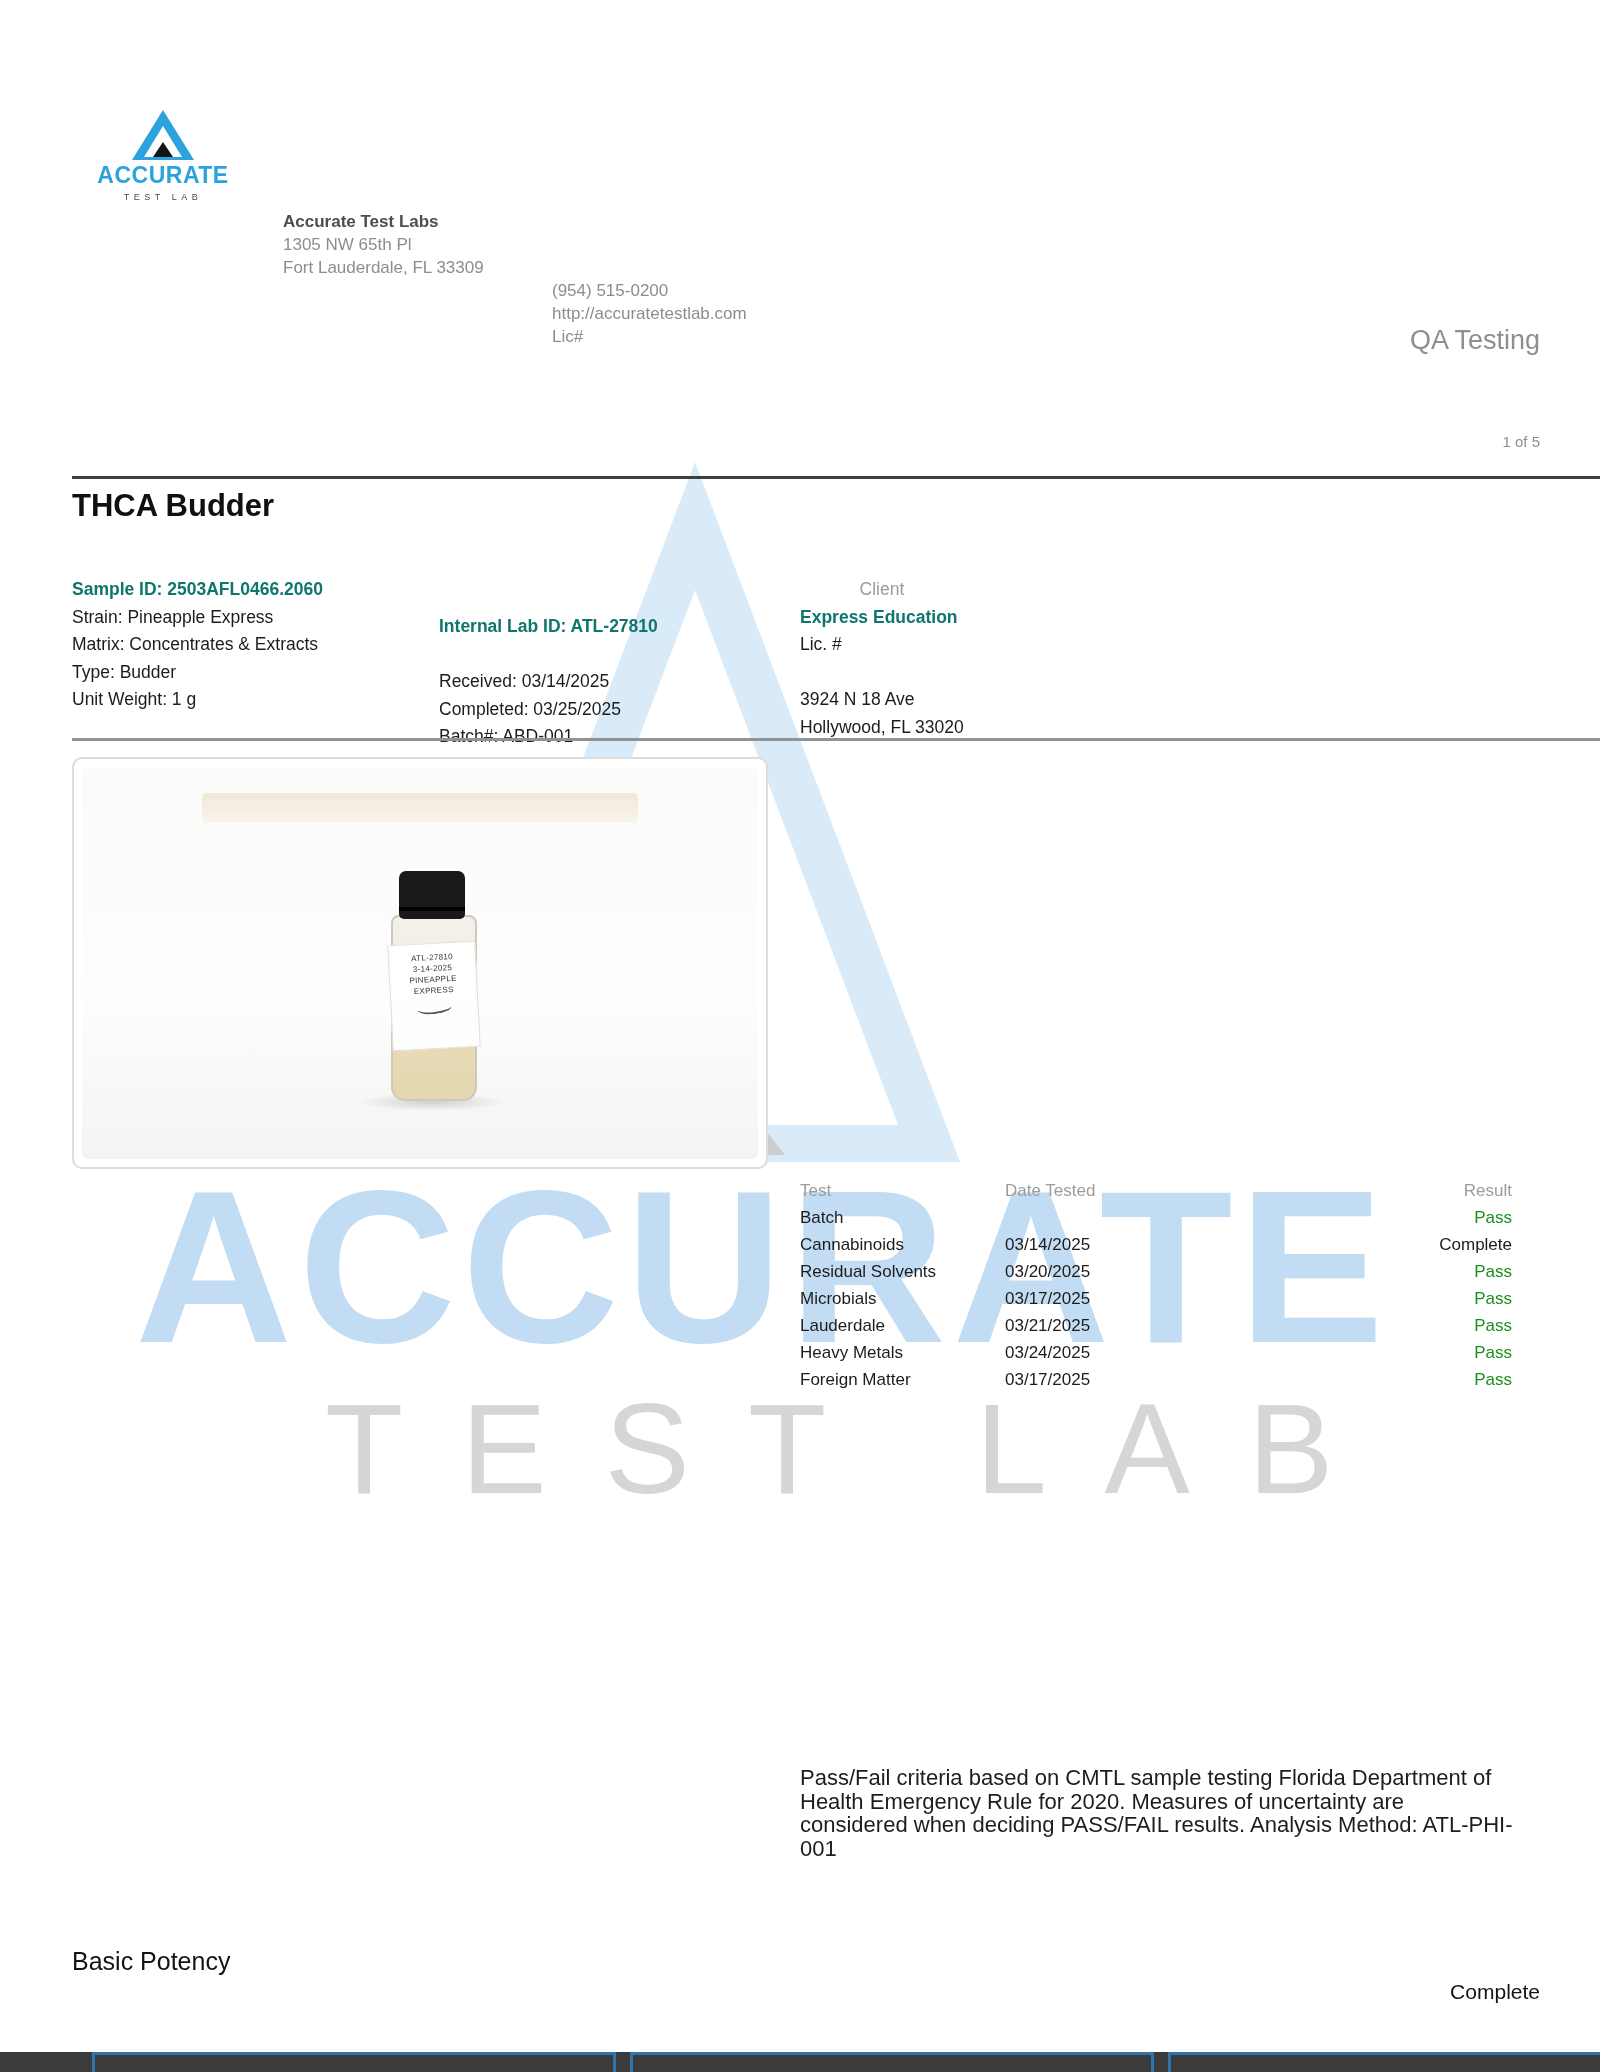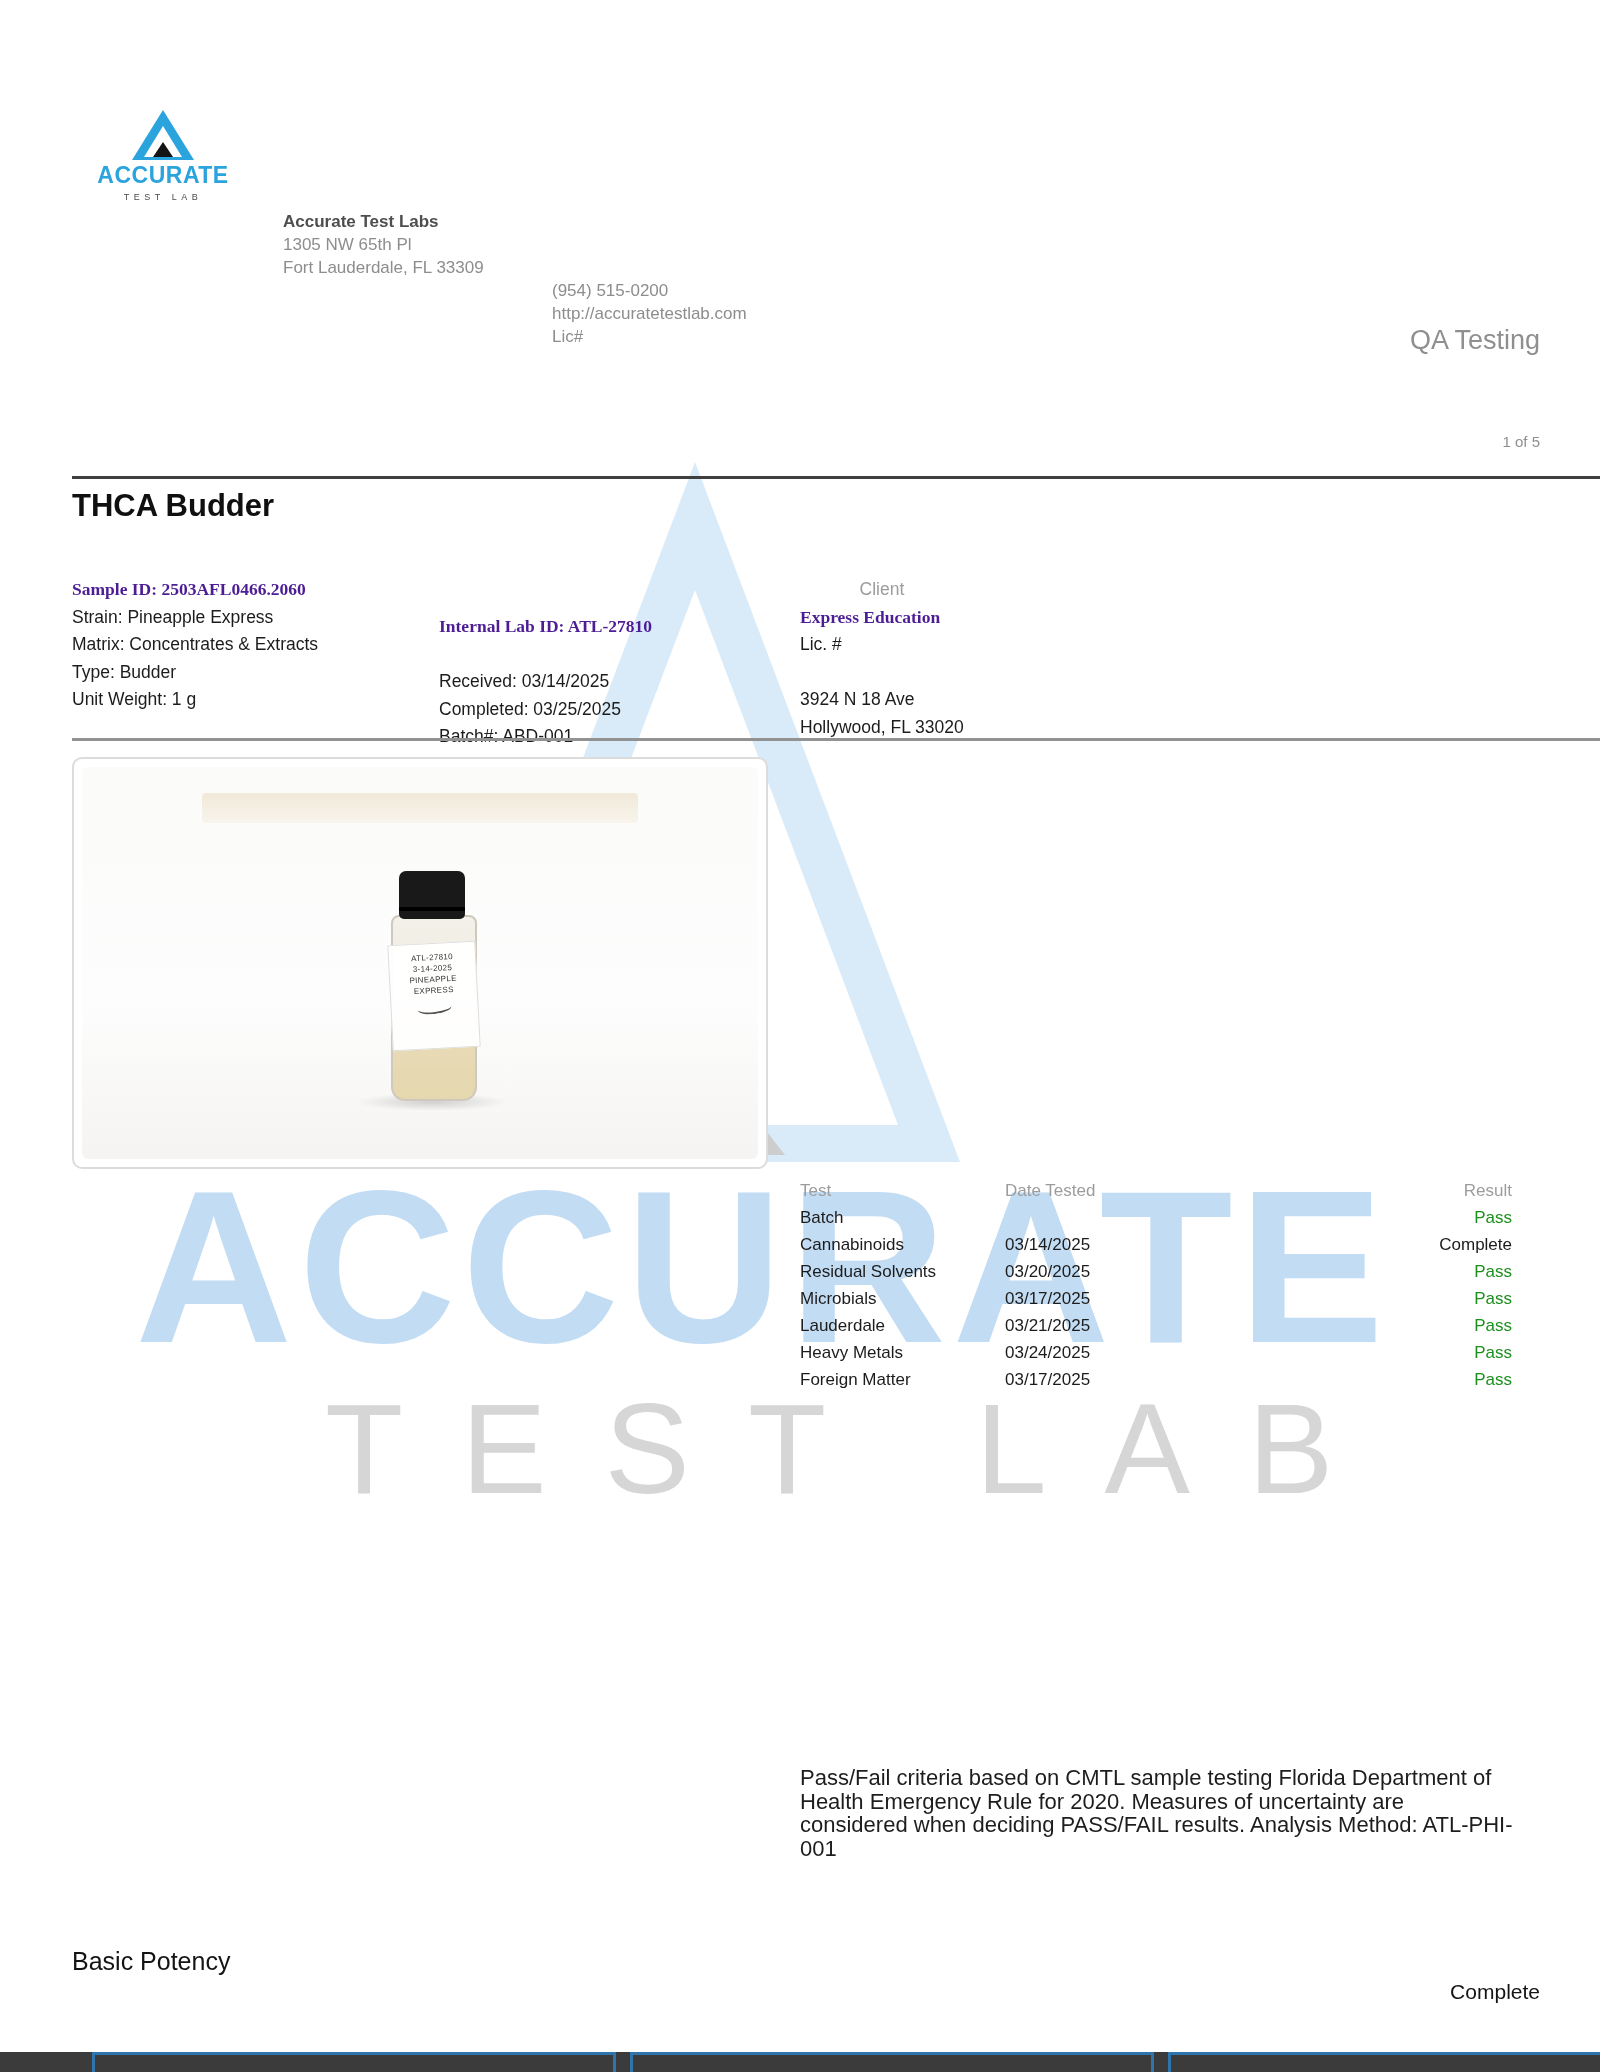--- a/index.html
+++ b/index.html
@@ -47,21 +47,21 @@
   .rule2{left:72px;right:60px;top:421px;height:3px;background:#929292;}
 
   .title{left:72px;top:207px;font-size:31px;font-weight:800;color:#101010;}
 
   
   .sinfo{left:72px;top:259px;right:60px;font-size:17.5px;line-height:27.5px;}
   .sinfo .col{position:absolute;top:0;}
   .sinfo .c1{left:0;}
   .sinfo .c2{left:367px;margin-top:37px;}
   .sinfo .c3{left:728px;}
-  .b{font-weight:700;color:#4c1d95;font-family:Liberation Serif, serif;}
+  .b{font-weight:700;color:#0f766e;}
   .muted{color:var(--muted,#9c9c9c);text-align:center;}
   .blank{visibility:hidden;}
 
   
   .photo{left:72px;top:437px;width:692px;height:408px;border:2px solid #dcdcdc;border-radius:10px;background:#fff;}
   .photo-inner{position:absolute;inset:8px;border-radius:6px;overflow:hidden;
     background:linear-gradient(180deg,#fbfbfa 0%,#fdfdfd 60%,#f5f4f2 100%);}
   .table-strip{position:absolute;left:120px;right:120px;top:26px;height:30px;border-radius:4px;
     background:linear-gradient(180deg,#efe6d4,#f8f3e9);opacity:.85;}
   .vial{position:absolute;left:300px;top:104px;width:100px;height:240px;}

